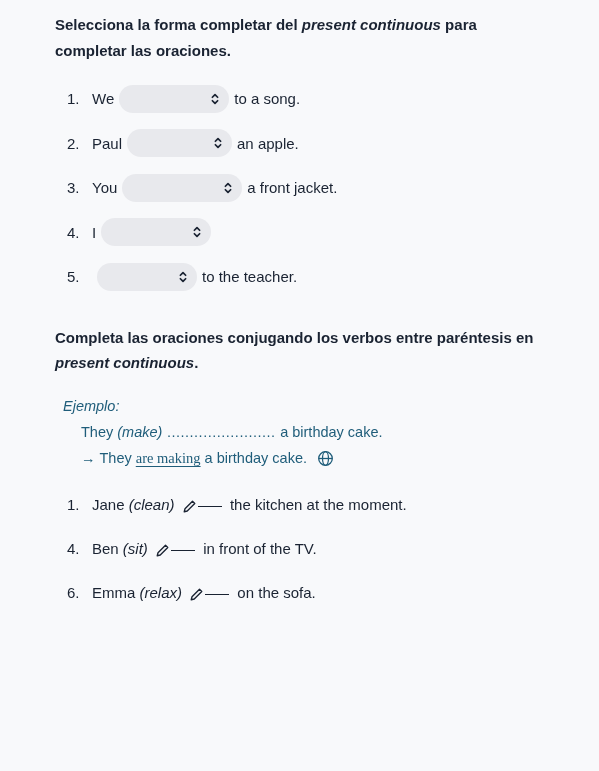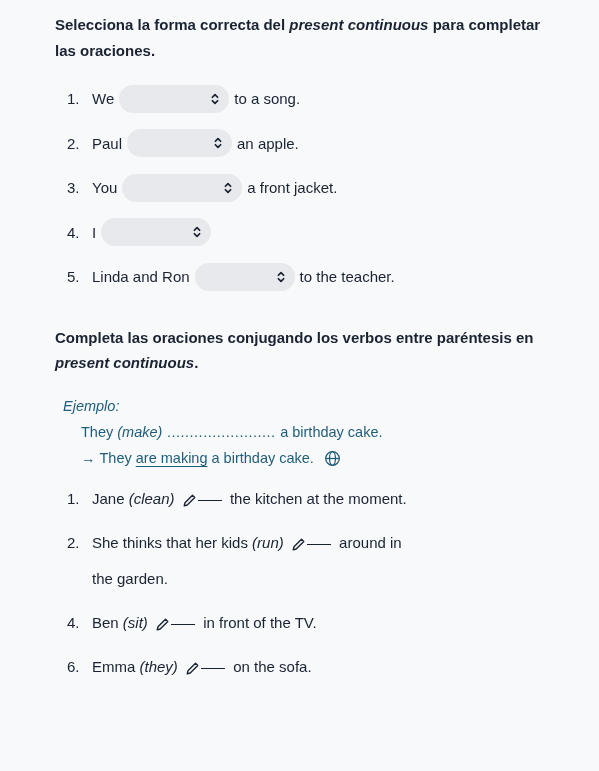--- a/index.html
+++ b/index.html
@@ -68,21 +68,21 @@
       width: 12px;
       height: 14px;
     }
     .section2 {
       margin-top: 32px;
     }
     .example-block {
       color: #1f5d7a;
       padding-left: 8px;
       margin-top: 14px;
-      margin-bottom: 16px;
+      margin-bottom: 22px;
       font-size: 14.5px;
     }
     .example-label {
       font-style: italic;
       margin-bottom: 6px;
     }
     .example-line1 {
       padding-left: 18px;
       margin-bottom: 6px;
     }
@@ -97,20 +97,21 @@
       display: flex;
       align-items: center;
     }
     .example-line2 .arrow {
       margin-right: 4px;
     }
     .underlined {
       text-decoration: underline;
       text-decoration-thickness: 1px;
       text-underline-offset: 3px;
+      font-family: Liberation Serif, serif;
     }
     .globe-icon {
       margin-left: 10px;
       width: 17px;
       height: 17px;
       display: inline-flex;
     }
     .ex2-list {
       list-style: none;
       padding-left: 12px;
@@ -146,21 +147,21 @@
       display: block;
       padding-left: 25px;
       margin-top: 6px;
     }
   </style>
 </head>
 <body>
 
 <div>
   <p class="instruction">
-    <span>Selecciona la forma correcta del </span><em>present continuous</em><span> para completar las oraciones.</span>
+    <span>Selecciona la forma completar del </span><em>present continuous</em><span> para completar las oraciones.</span>
   </p>
 
   <ul class="exercise-list">
     <li>
       <span class="num">1.</span>
       <span>We</span>
       <span class="blank-select w1">
         <svg class="updown-icon" viewBox="0 0 12 16" fill="none" stroke="#1a2332" stroke-width="2" stroke-linecap="round" stroke-linejoin="round">
             <polyline points="3,6 6,3 9,6"></polyline>
             <polyline points="3,10 6,13 9,10"></polyline>
@@ -195,21 +196,20 @@
       <span>I</span>
       <span class="blank-select w4">
         <svg class="updown-icon" viewBox="0 0 12 16" fill="none" stroke="#1a2332" stroke-width="2" stroke-linecap="round" stroke-linejoin="round">
             <polyline points="3,6 6,3 9,6"></polyline>
             <polyline points="3,10 6,13 9,10"></polyline>
           </svg>
       </span>
     </li>
     <li>
       <span class="num">5.</span>
-      <span>Linda and Ron</span>
       <span class="blank-select w5">
         <svg class="updown-icon" viewBox="0 0 12 16" fill="none" stroke="#1a2332" stroke-width="2" stroke-linecap="round" stroke-linejoin="round">
             <polyline points="3,6 6,3 9,6"></polyline>
             <polyline points="3,10 6,13 9,10"></polyline>
           </svg>
       </span>
       <span>to the teacher.</span>
     </li>
   </ul>
 </div>
@@ -245,44 +245,32 @@
       <span class="text-input-wrap">
         <span class="pencil-icon">
             <svg viewBox="0 0 20 20" fill="none" stroke="#1a2332" stroke-width="1.8" stroke-linecap="round" stroke-linejoin="round">
               <path d="M14 3l3 3L7 16l-4 1 1-4L14 3z"></path>
             </svg>
           </span>
           <span class="blank-line"></span>
       </span><span> the kitchen at the moment.</span>
     </li>
     <li>
-      <span class="num">2.</span><span>She thinks that her kids </span><em>(run)</em>
-      <span class="text-input-wrap">
-        <span class="pencil-icon">
-            <svg viewBox="0 0 20 20" fill="none" stroke="#1a2332" stroke-width="1.8" stroke-linecap="round" stroke-linejoin="round">
-              <path d="M14 3l3 3L7 16l-4 1 1-4L14 3z"></path>
-            </svg>
-          </span>
-          <span class="blank-line"></span>
-      </span><span> around in</span>
-      <span class="wrap-indent">the garden.</span>
-    </li>
-    <li>
       <span class="num">4.</span><span>Ben </span><em>(sit)</em>
       <span class="text-input-wrap">
         <span class="pencil-icon">
             <svg viewBox="0 0 20 20" fill="none" stroke="#1a2332" stroke-width="1.8" stroke-linecap="round" stroke-linejoin="round">
               <path d="M14 3l3 3L7 16l-4 1 1-4L14 3z"></path>
             </svg>
           </span>
           <span class="blank-line"></span>
       </span><span> in front of the TV.</span>
     </li>
     <li>
-      <span class="num">6.</span><span>Emma </span><em>(they)</em>
+      <span class="num">6.</span><span>Emma </span><em>(relax)</em>
       <span class="text-input-wrap">
         <span class="pencil-icon">
             <svg viewBox="0 0 20 20" fill="none" stroke="#1a2332" stroke-width="1.8" stroke-linecap="round" stroke-linejoin="round">
               <path d="M14 3l3 3L7 16l-4 1 1-4L14 3z"></path>
             </svg>
           </span>
           <span class="blank-line"></span>
       </span><span> on the sofa.</span>
     </li>
   </ul>

